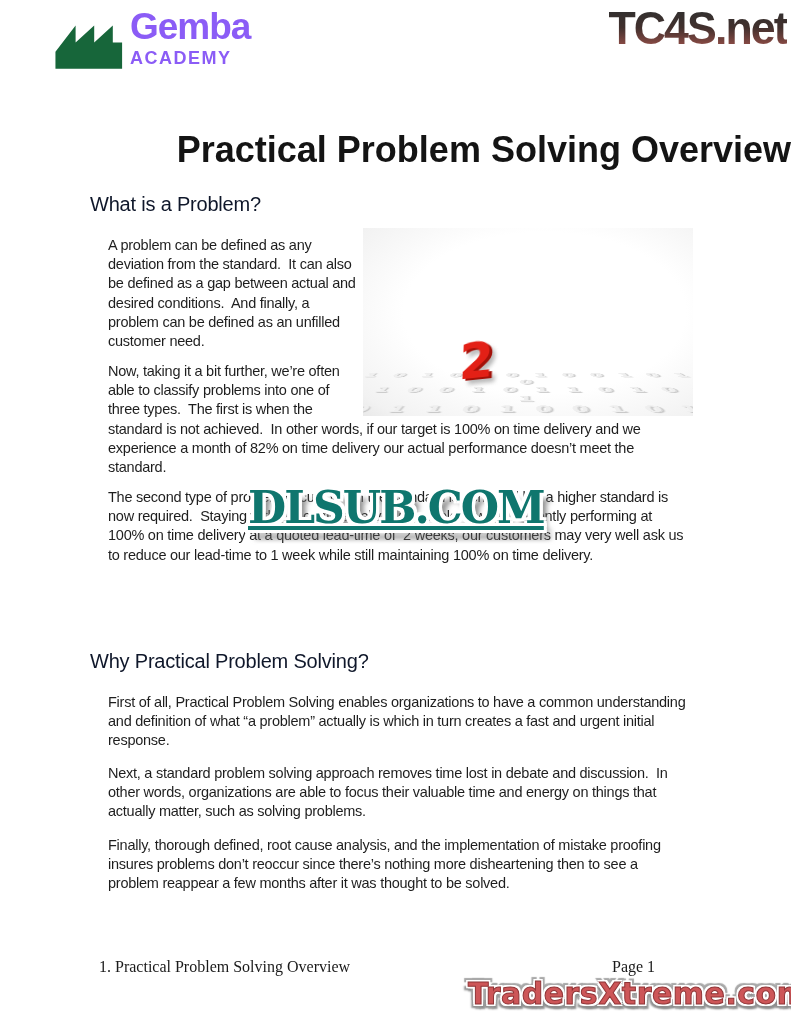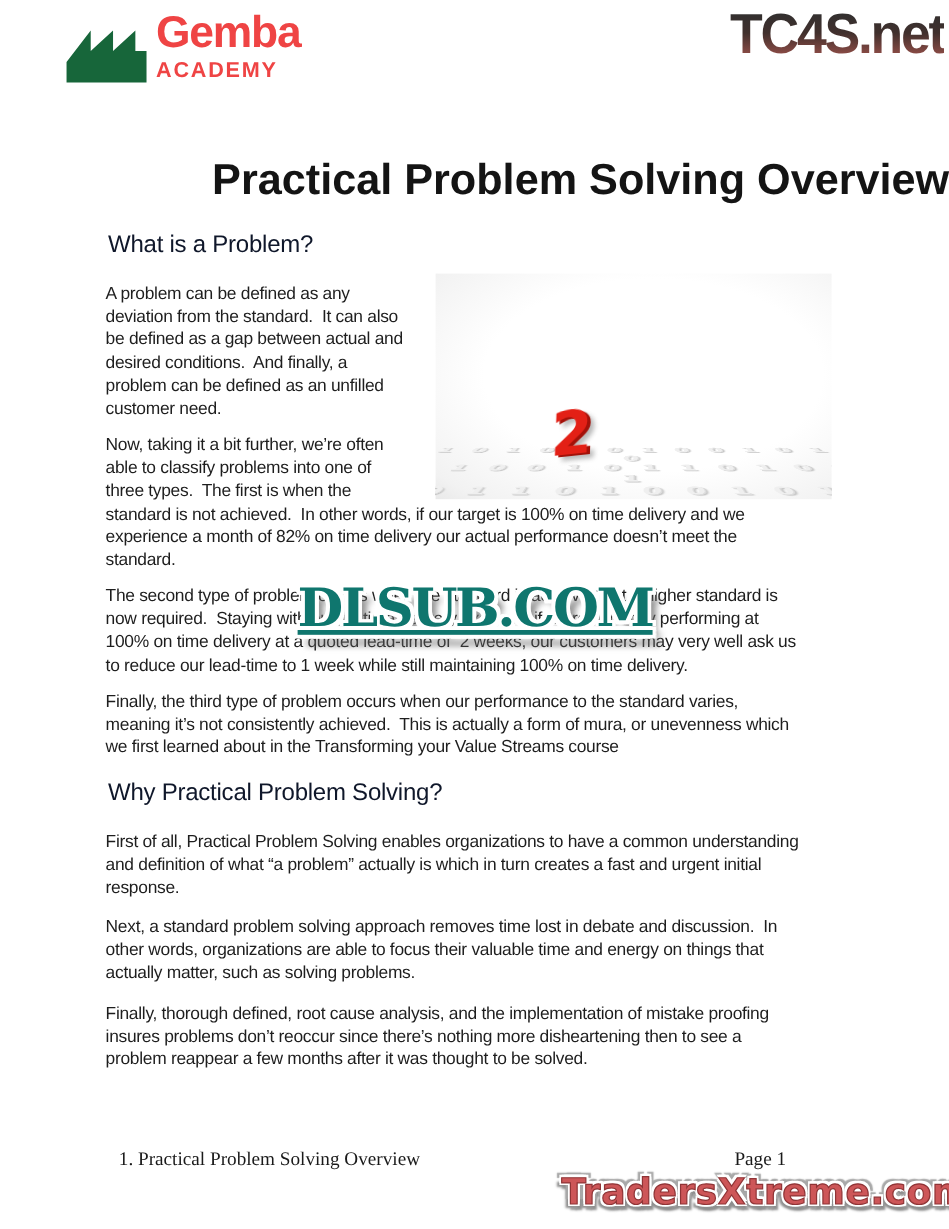--- a/index.html
+++ b/index.html
@@ -3,21 +3,21 @@
 <meta charset="utf-8">
 <style>
   html,body { margin:0; padding:0; background:#ffffff; }
   .page {
     position:relative; width:791px; height:1024px; background:#ffffff;
     font-family:"Liberation Sans", sans-serif; overflow:hidden;
   }
 
   
   .logo-icon { position:absolute; left:48px; top:13px; width:80px; height:62px; }
-  .logo-text { position:absolute; left:130px; top:8px; color:#ef4444; }
+  .logo-text { position:absolute; left:130px; top:8px; color:#8b5cf6; }
   .logo-brand { font-size:37px; font-weight:bold; letter-spacing:-1px; line-height:38px; }
   .logo-sub   { font-size:18px; font-weight:bold; letter-spacing:1.5px; line-height:22px; margin-top:1px; }
 
   .tc4s {
     position:absolute; right:4px; top:0px;
     font-size:47px; font-weight:bold; letter-spacing:-2px;
     transform:scaleX(0.95); transform-origin:right top;
     color:#54382f;
   }
   @supports ((background-clip:text) or (-webkit-background-clip:text)) {
@@ -33,21 +33,21 @@
     text-align:right; font-size:36px; font-weight:700; color:#141414; letter-spacing:0px;
   }
   .green-heading {
     position:absolute; left:90px; font-size:20px; font-weight:normal; color:#0f172a; letter-spacing:-0.2px;
   }
   .h-what { top:193px; }
   .h-why  { top:650px; }
 
   
   .body-text {
-    position:absolute; left:88px;
+    position:absolute; left:108px;
     font-size:14.5px; line-height:19.2px; letter-spacing:-0.25px;
     color:#1e1e1e; white-space:pre-wrap;
   }
   .p-define      { top:236px; width:285px; }
   .p-three-types { top:362px; width:640px; }
   .p-second-type { top:488px; width:640px; }
   .p-third-type  { top:576px; width:640px; }
   .p-first       { top:693px; width:640px; }
   .p-next        { top:764px; width:640px; }
   .p-finally     { top:836px; width:640px; }
@@ -147,23 +147,20 @@
 standard is not achieved.  In other words, if our target is 100% on time delivery and we
 experience a month of 82% on time delivery our actual performance doesn’t meet the
 standard.</div>
 
   <div class="body-text p-second-type">The second type of problem occurs when the standard is achieved but a higher standard is
 now required.  Staying with our on time delivery example, if we’re currently performing at
 100% on time delivery at a quoted lead-time of  2 weeks, our customers may very well ask us
 to reduce our lead-time to 1 week while still maintaining 100% on time delivery.</div>
   <div class="dlsub">DLSUB.COM</div>
 
-  <div class="body-text p-third-type">Finally, the third type of problem occurs when our performance to the standard varies,
-meaning it’s not consistently achieved.  This is actually a form of mura, or unevenness which
-we first learned about in the Transforming your Value Streams course</div>
 
   <div class="green-heading h-why">Why Practical Problem Solving?</div>
 
   <div class="body-text p-first">First of all, Practical Problem Solving enables organizations to have a common understanding
 and definition of what “a problem” actually is which in turn creates a fast and urgent initial
 response.</div>
   <div class="body-text p-next">Next, a standard problem solving approach removes time lost in debate and discussion.  In
 other words, organizations are able to focus their valuable time and energy on things that
 actually matter, such as solving problems.</div>
   <div class="body-text p-finally">Finally, thorough defined, root cause analysis, and the implementation of mistake proofing

